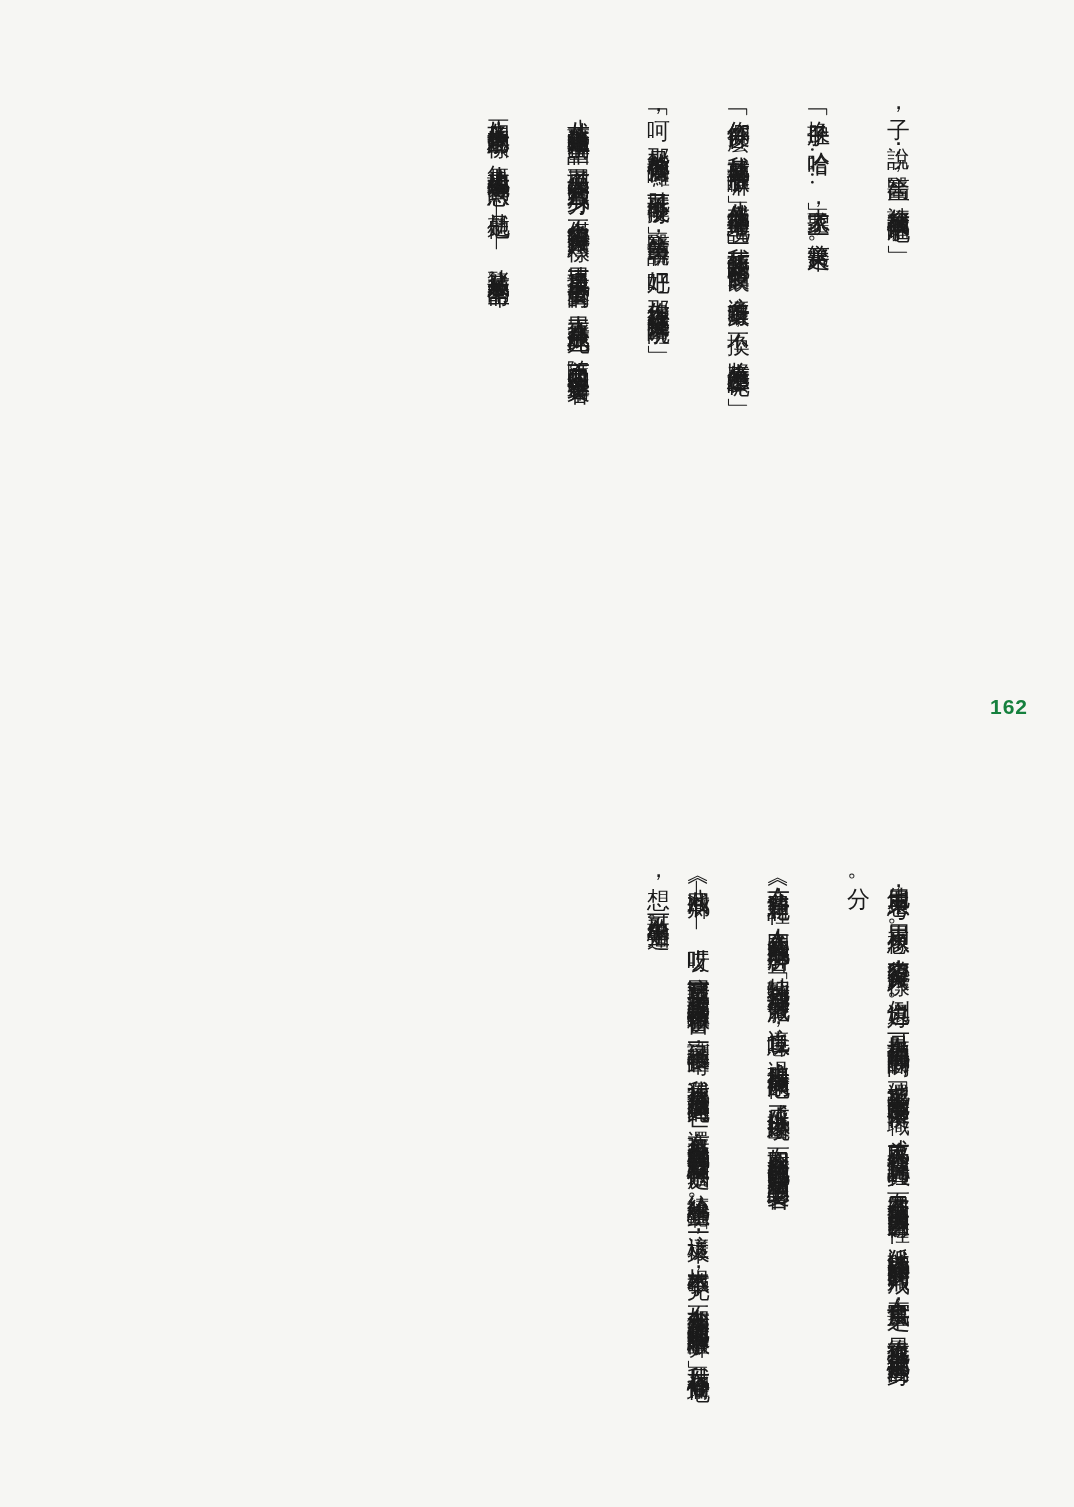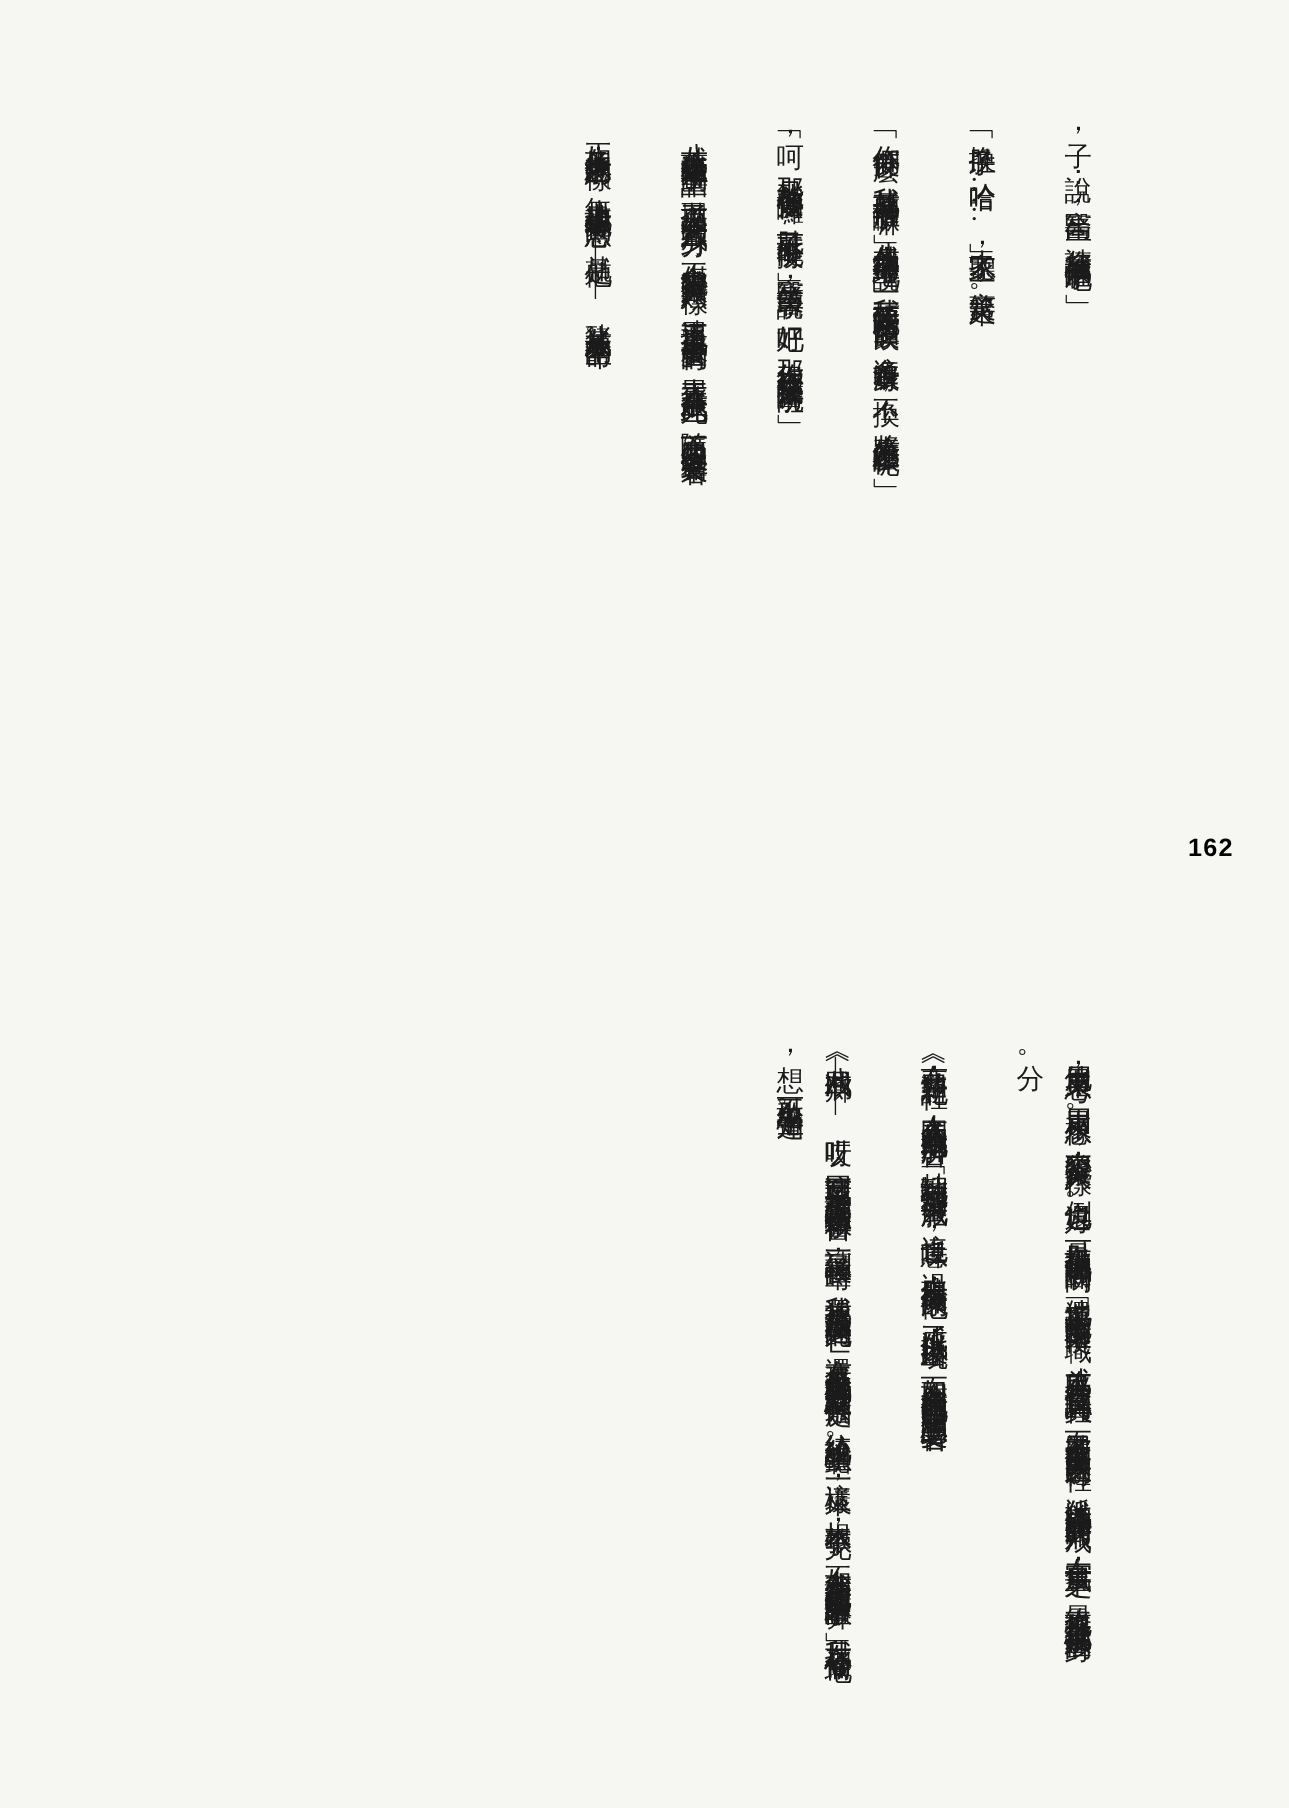--- a/index.html
+++ b/index.html
@@ -45,21 +45,21 @@
     top: 869px;
   }
   .page-number {
     position: absolute;
     top: 695px;
     left: 990px;
     font-family: "Liberation Sans", "DejaVu Sans", sans-serif;
     font-weight: bold;
     font-size: 21px;
     letter-spacing: 1px;
-    color: #000000;
+    color: #15803d;
   }
 </style>
 </head>
 <body>
 
 <div class="page">
 
   <div class="vtext vtext-top">
     <p>子，說：「高醫生，請您替我換個肚子吧！」</p>
     <p>「換肚子？哈哈……」大家聽了，一齊笑起來。</p>

